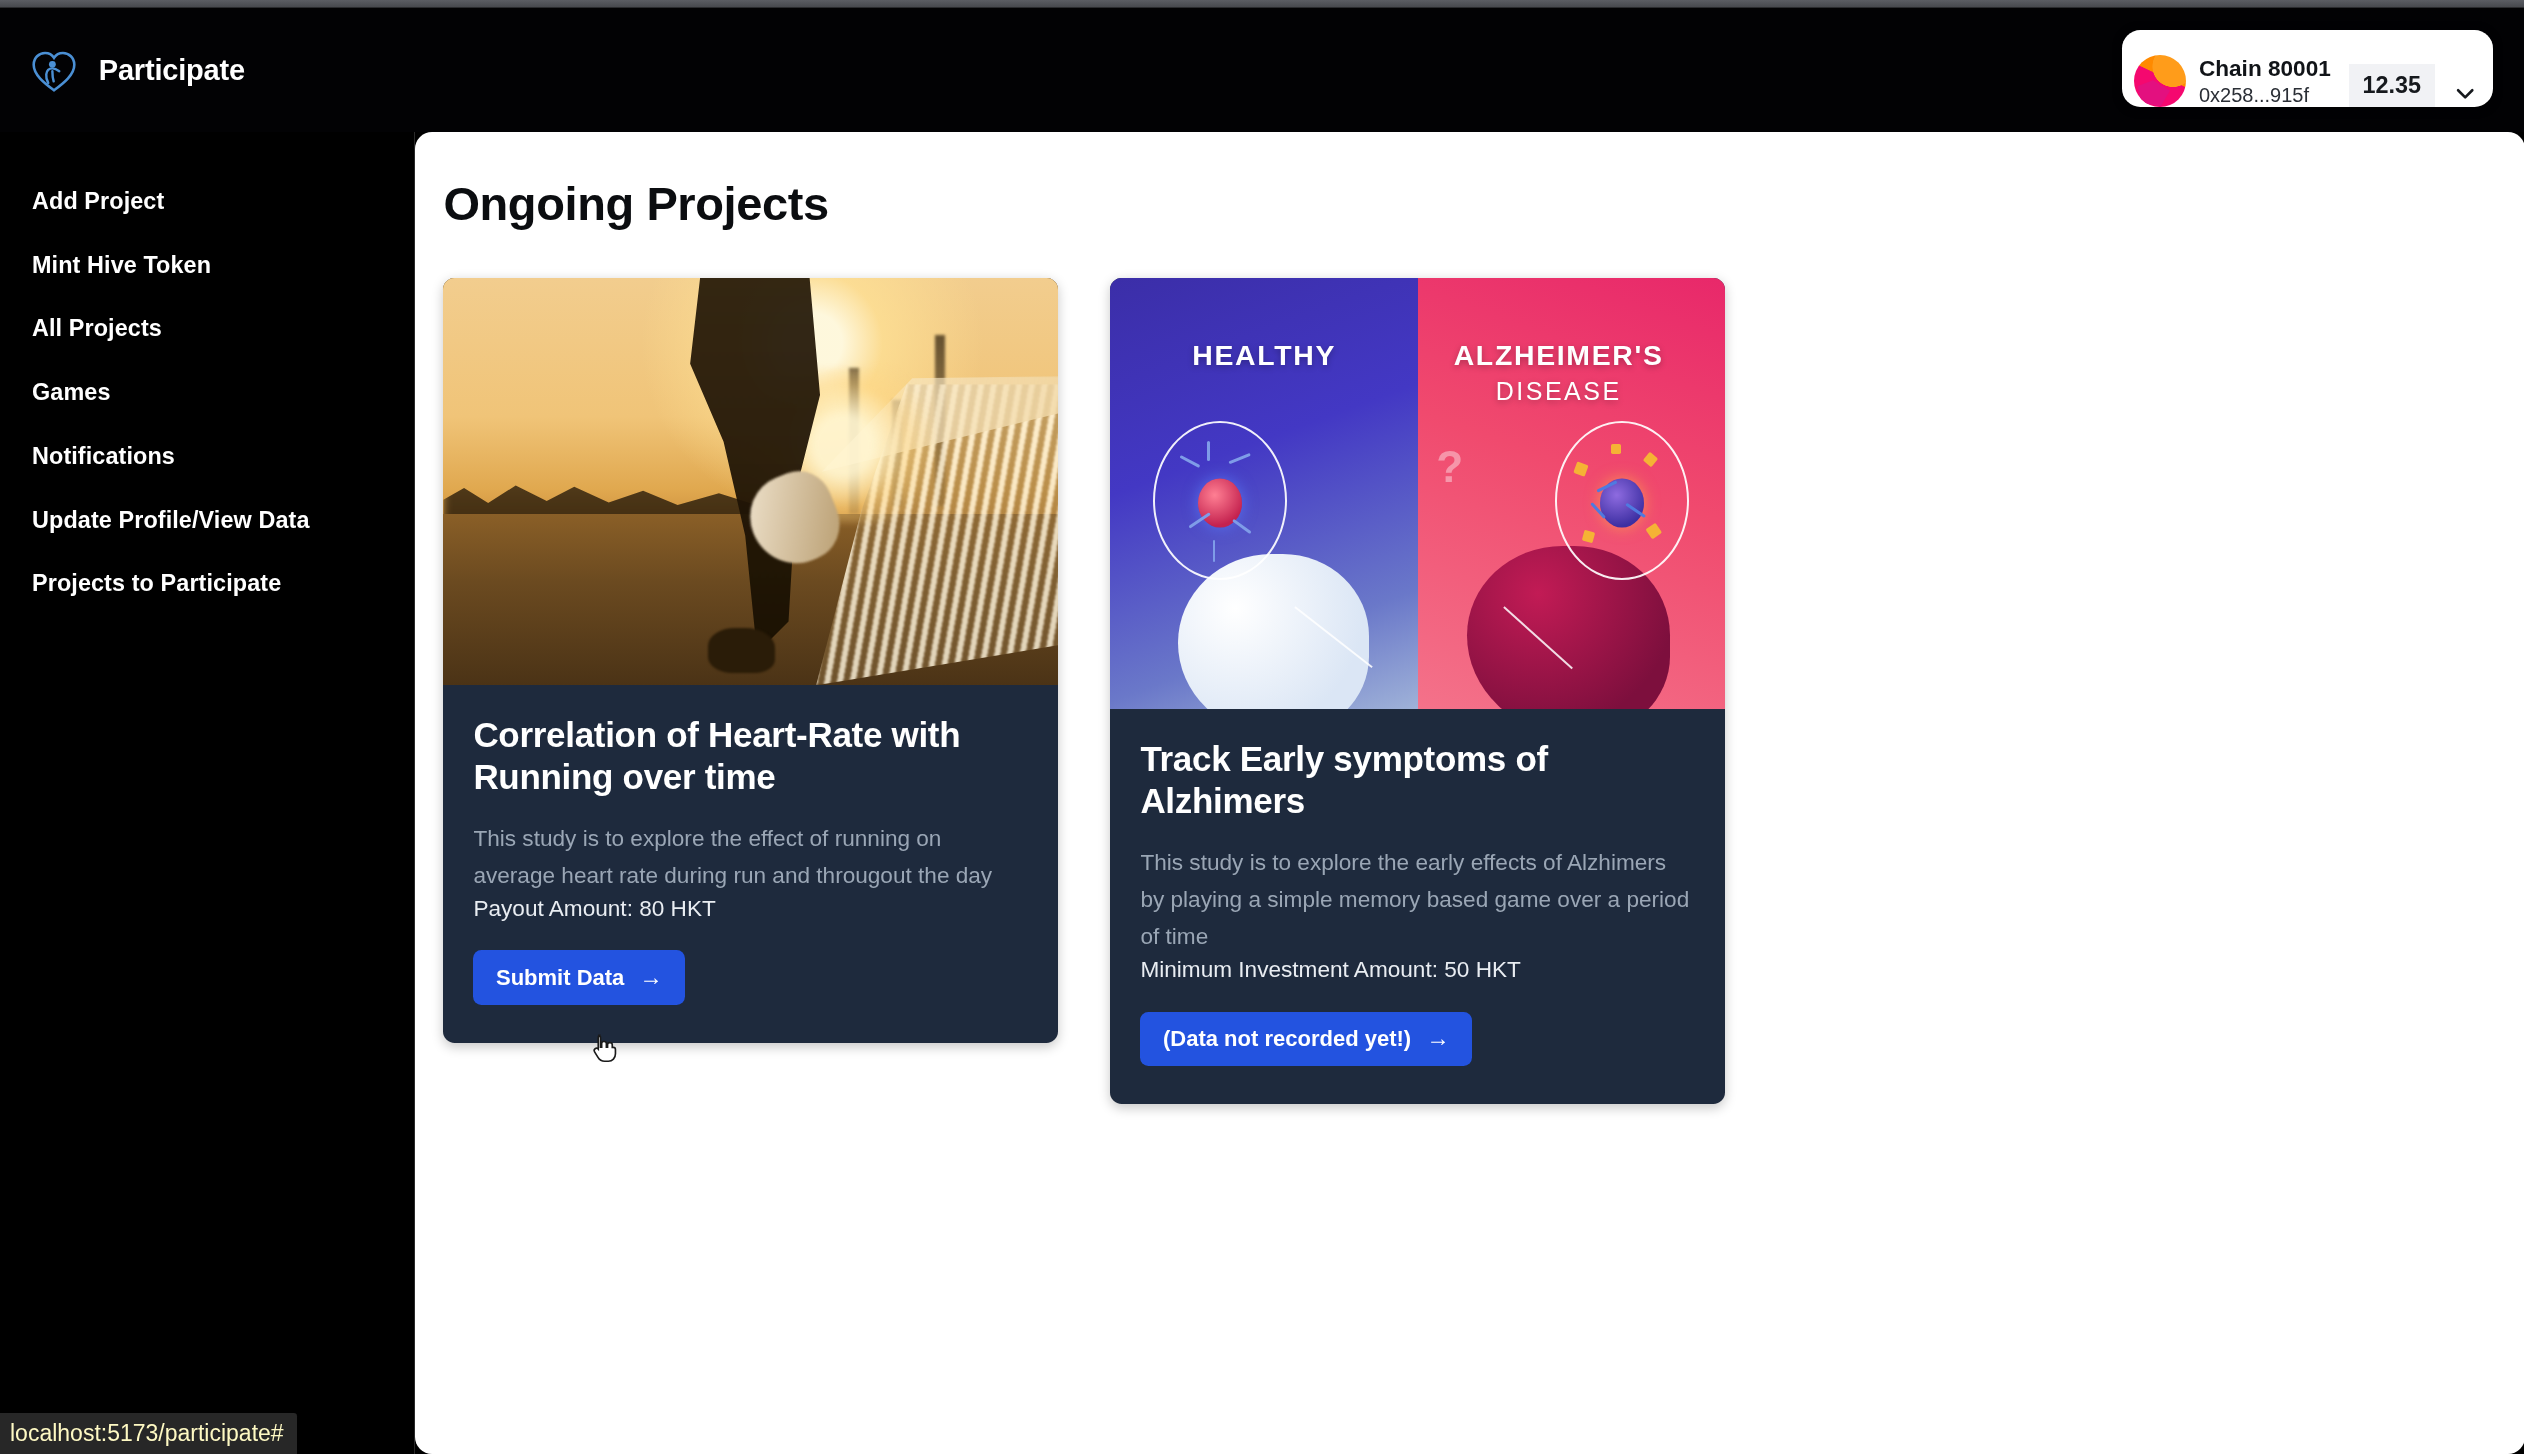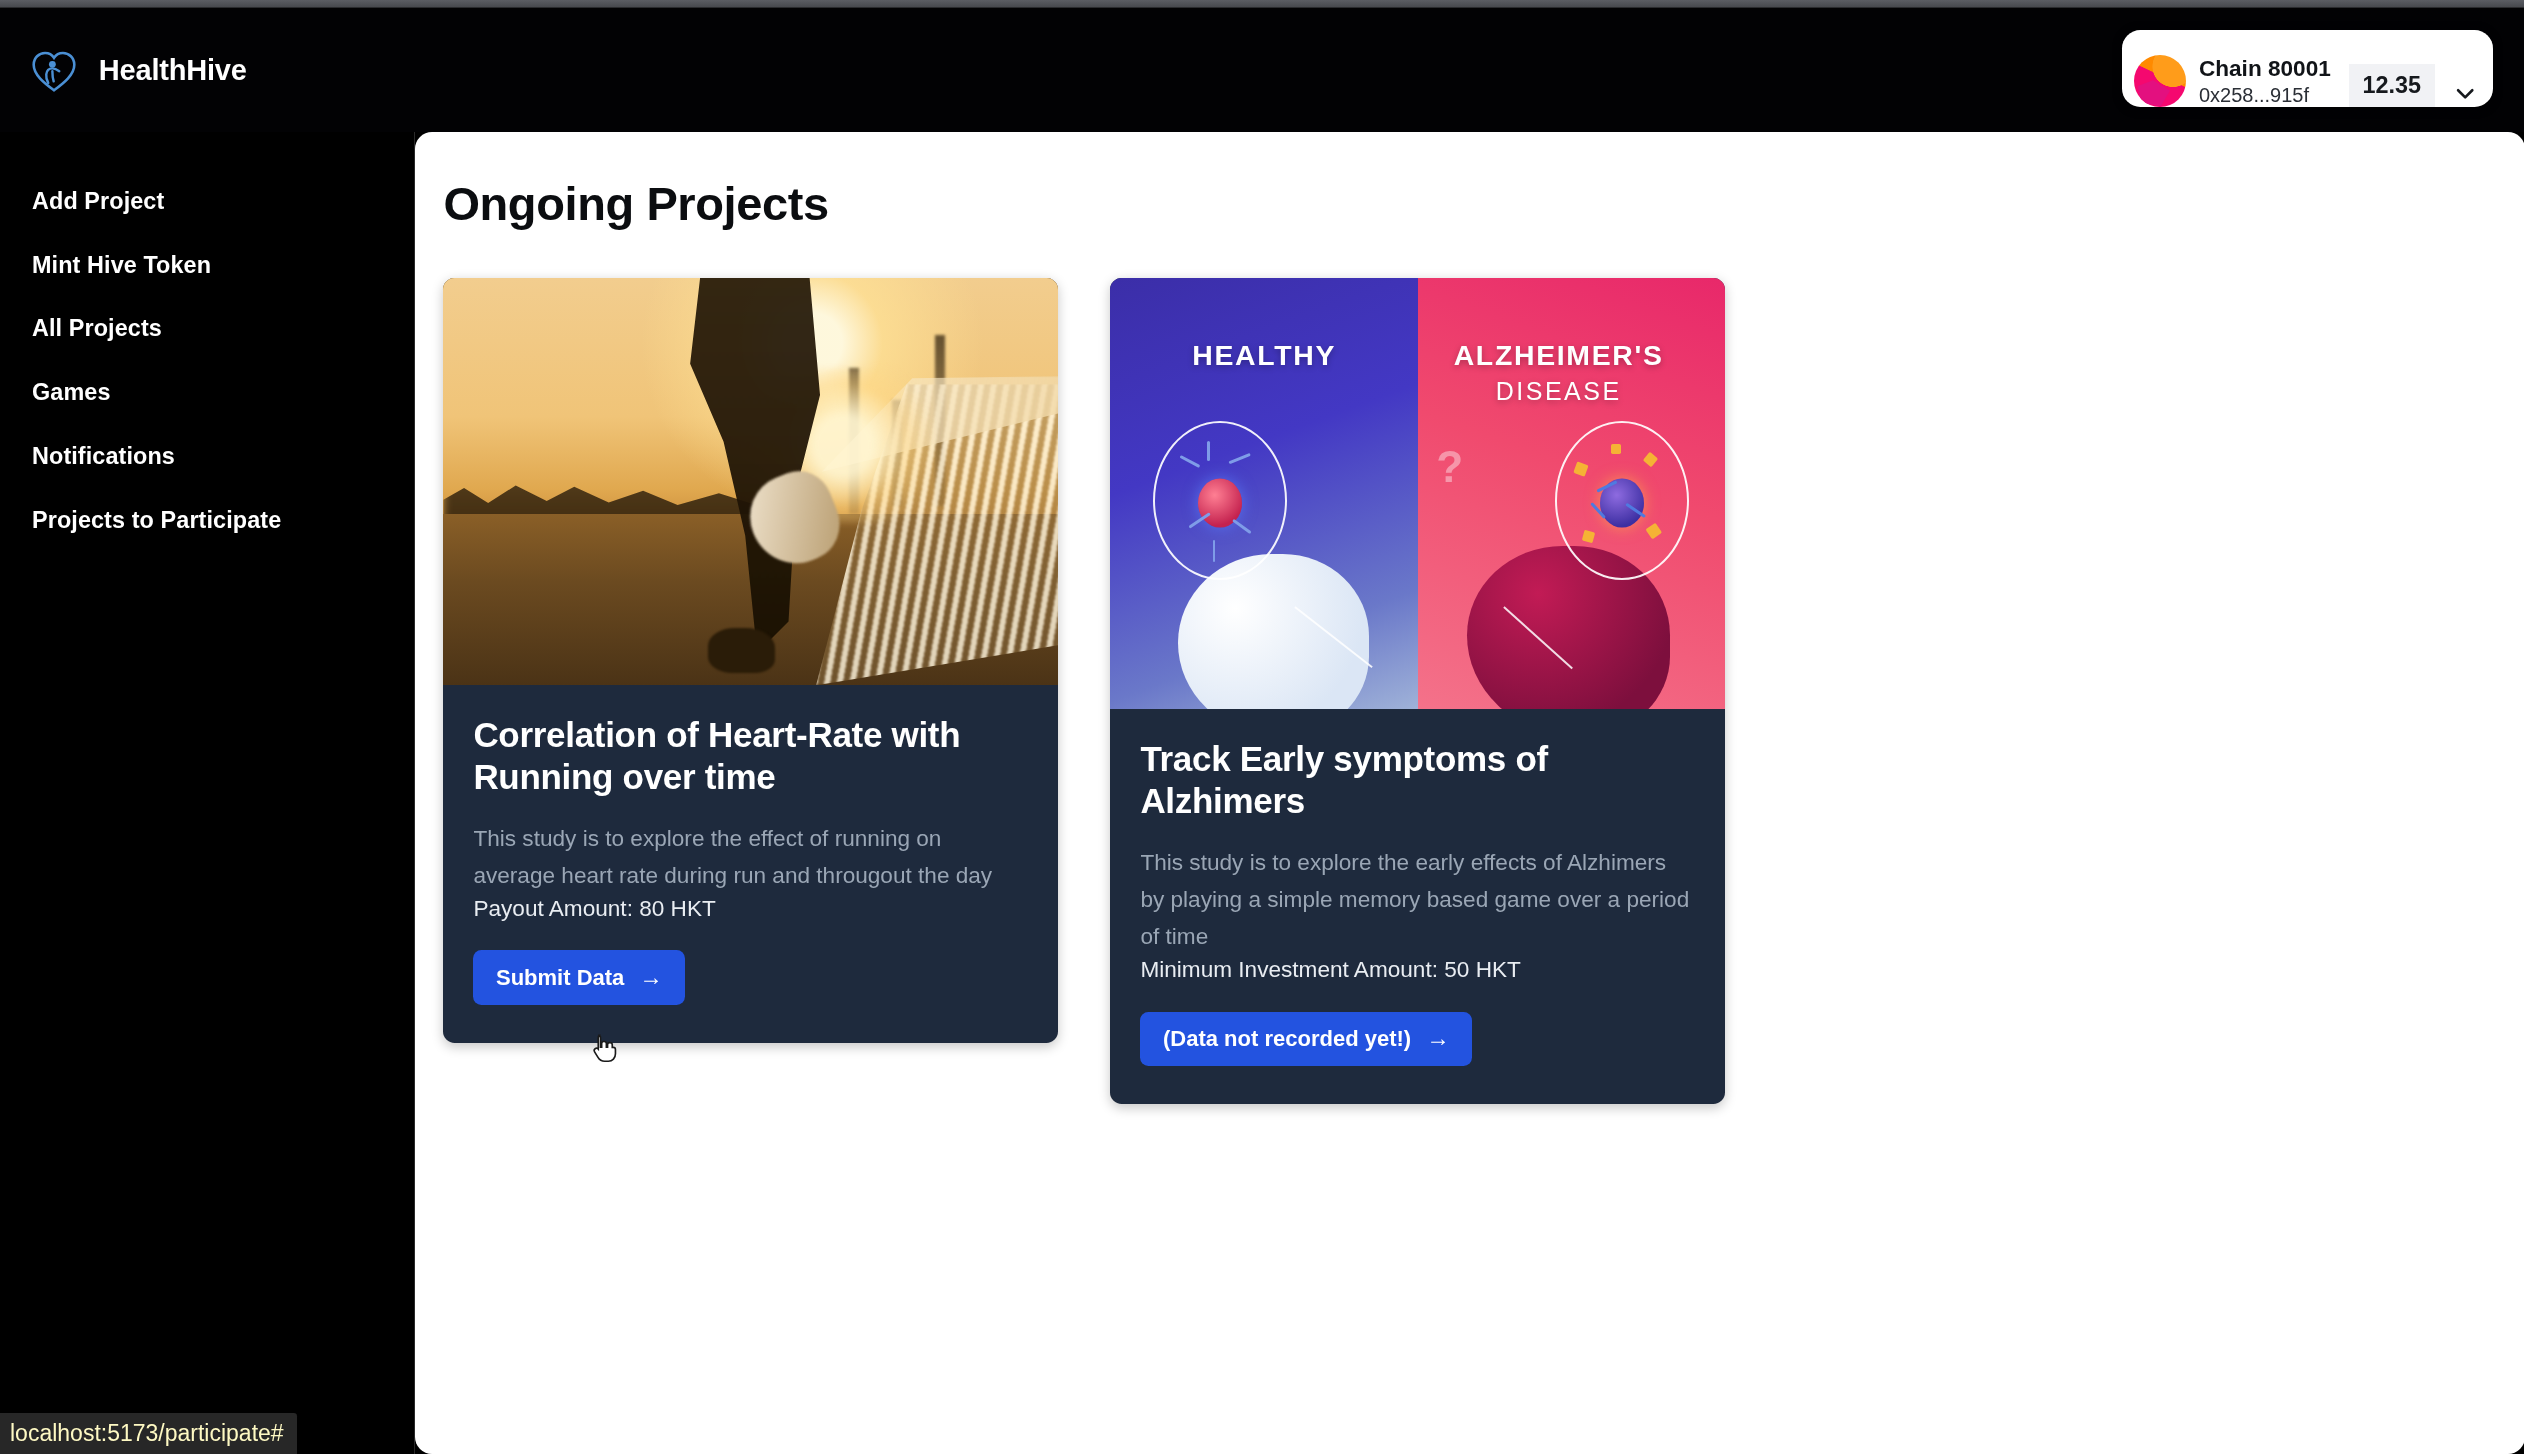--- a/index.html
+++ b/index.html
@@ -292,21 +292,21 @@
 
 <div class="app">
 
   <div class="header">
     <div class="brand">
       <svg class="brand-logo" viewBox="0 0 64 64">
         <path d="M32 57C20 48 7 38 7 25.5 7 17 13.5 11 21 11c4.6 0 8.7 2.3 11 6 2.3-3.7 6.4-6 11-6 7.5 0 14 6 14 14.5C57 38 44 48 32 57z" fill="none" stroke="#4a8fd4" stroke-width="3.2"></path>
         <circle cx="30" cy="25" r="4.2" fill="#4a8fd4"></circle>
         <path d="M30 30c-4 0-7 3-7.5 7.5-.4 3.6.6 7.5 2.4 10.5M30 30c3.5 0 6 1.6 8.5 3.4M30 33.5c0 4 .4 8.5 1.6 12.5" fill="none" stroke="#4a8fd4" stroke-width="3" stroke-linecap="round"></path>
       </svg>
-      <span class="brand-name">HealthHive</span>
+      <span class="brand-name">Participate</span>
     </div>
 
     <div class="wallet">
       <div class="wallet-avatar"></div>
       <div class="wallet-text">
         <span class="wallet-chain">Chain 80001</span>
         <span class="wallet-addr">0x258...915f</span>
       </div>
       <div class="wallet-balance">12.35</div>
       <svg class="wallet-chevron" viewBox="0 0 24 24">
@@ -314,20 +314,21 @@
       </svg>
     </div>
   </div>
 
   <nav class="sidebar">
     <a class="nav-item">Add Project</a>
     <a class="nav-item">Mint Hive Token</a>
     <a class="nav-item">All Projects</a>
     <a class="nav-item">Games</a>
     <a class="nav-item">Notifications</a>
+    <a class="nav-item">Update Profile/View Data</a>
     <a class="nav-item">Projects to Participate</a>
   </nav>
 
   <main class="main">
     <h1 class="page-title">Ongoing Projects</h1>
 
     <div class="cards">
 
       <div class="card">
         <div class="card-media media-runner">

